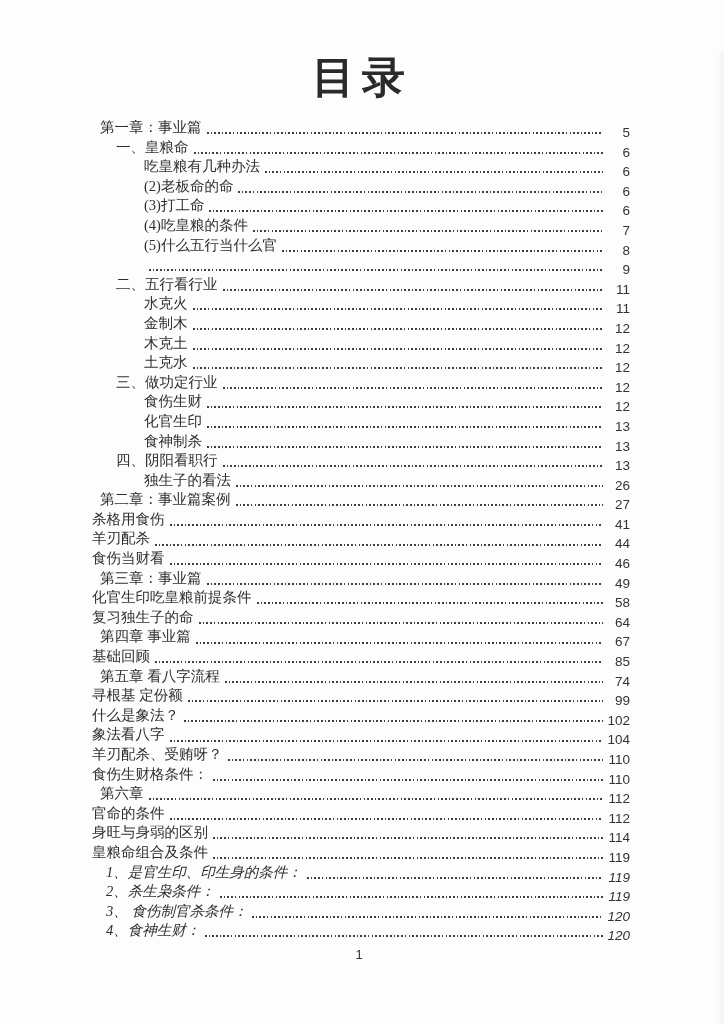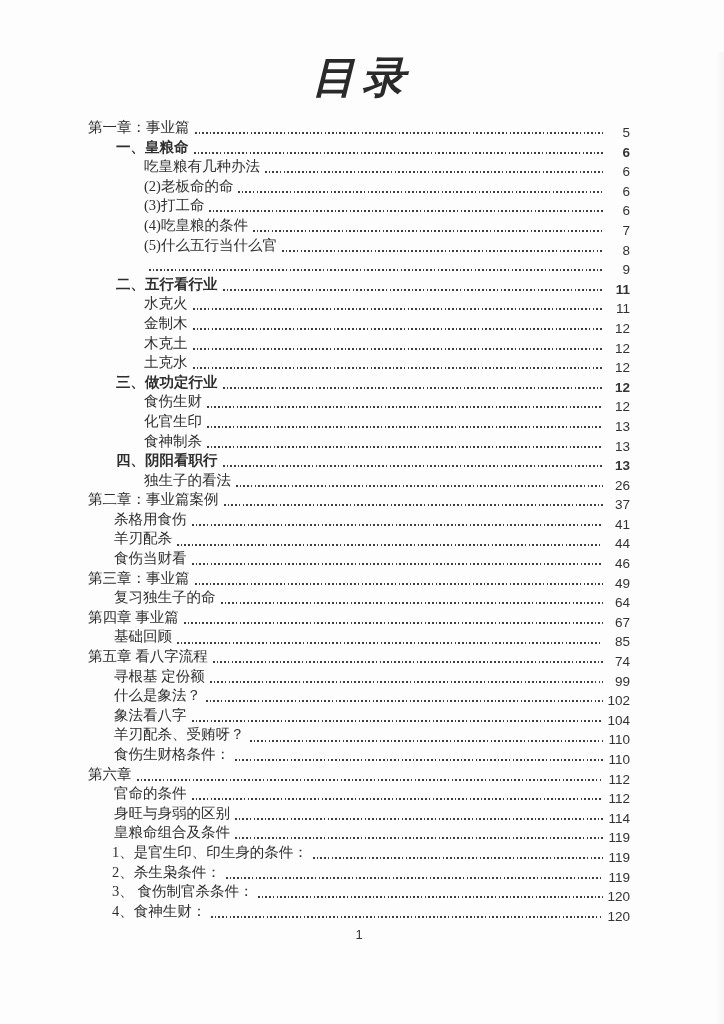--- a/index.html
+++ b/index.html
@@ -28,21 +28,20 @@
   }
   .title {
     margin: 52px 0 0 0;
     text-align: center;
     font-size: 43px;
     line-height: 50px;
     font-weight: 700;
     letter-spacing: 7px;
     color: #2a2a2a;
     font-family: "DejaVu Serif", "Liberation Serif", serif;
-    font-style: italic;
   }
   .toc {
     margin: 16px 0 0 88px;
     width: 542px;
   }
   .toc-row {
     display: flex;
     height: 19.6px;
     align-items: stretch;
   }
@@ -64,25 +63,25 @@
     font-family: "Liberation Sans", "DejaVu Sans", sans-serif;
     font-size: 13.5px;
     line-height: 15px;
     min-width: 24px;
     text-align: right;
     color: #333333;
     transform: translateY(7px);
     white-space: nowrap;
   }
   
-  .lv-chapter     { margin-left: 0; }
-  .lv-section     { margin-left: 28px; font-weight: bold; }
+  .lv-chapter     { margin-left: 12px; }
+  .lv-section     { margin-left: 28px; }
   .lv-section-sub { margin-left: 56px; }
-  .lv-chapter-sub { margin-left: 26px; }
-  .lv-numbered    { margin-left: 24px; }
+  .lv-chapter-sub { margin-left: 4px; }
+  .lv-numbered    { margin-left: 18px; font-style: italic; }
   .footer {
     margin: 6px 0 0 88px;
     width: 542px;
     text-align: center;
     font-family: "Liberation Sans", "DejaVu Sans", sans-serif;
     font-size: 13px;
     color: #333333;
   }
 </style>
 </head>
@@ -201,21 +200,21 @@
 
   <div class="toc-row lv-section-sub">
     <span class="toc-label">独生子的看法</span>
     <span class="toc-leader"></span>
     <span class="toc-page">26</span>
   </div>
 
   <div class="toc-row lv-chapter">
     <span class="toc-label">第二章：事业篇案例</span>
     <span class="toc-leader"></span>
-    <span class="toc-page">37</span>
+    <span class="toc-page">27</span>
   </div>
 
   <div class="toc-row lv-chapter-sub">
     <span class="toc-label">杀格用食伤</span>
     <span class="toc-leader"></span>
     <span class="toc-page">41</span>
   </div>
 
   <div class="toc-row lv-chapter-sub">
     <span class="toc-label">羊刃配杀</span>
@@ -228,20 +227,25 @@
     <span class="toc-leader"></span>
     <span class="toc-page">46</span>
   </div>
 
   <div class="toc-row lv-chapter">
     <span class="toc-label">第三章：事业篇</span>
     <span class="toc-leader"></span>
     <span class="toc-page">49</span>
   </div>
 
+  <div class="toc-row lv-chapter-sub">
+    <span class="toc-label">化官生印吃皇粮前提条件</span>
+    <span class="toc-leader"></span>
+    <span class="toc-page">58</span>
+  </div>
 
   <div class="toc-row lv-chapter-sub">
     <span class="toc-label">复习独生子的命</span>
     <span class="toc-leader"></span>
     <span class="toc-page">64</span>
   </div>
 
   <div class="toc-row lv-chapter">
     <span class="toc-label">第四章 事业篇</span>
     <span class="toc-leader"></span>

